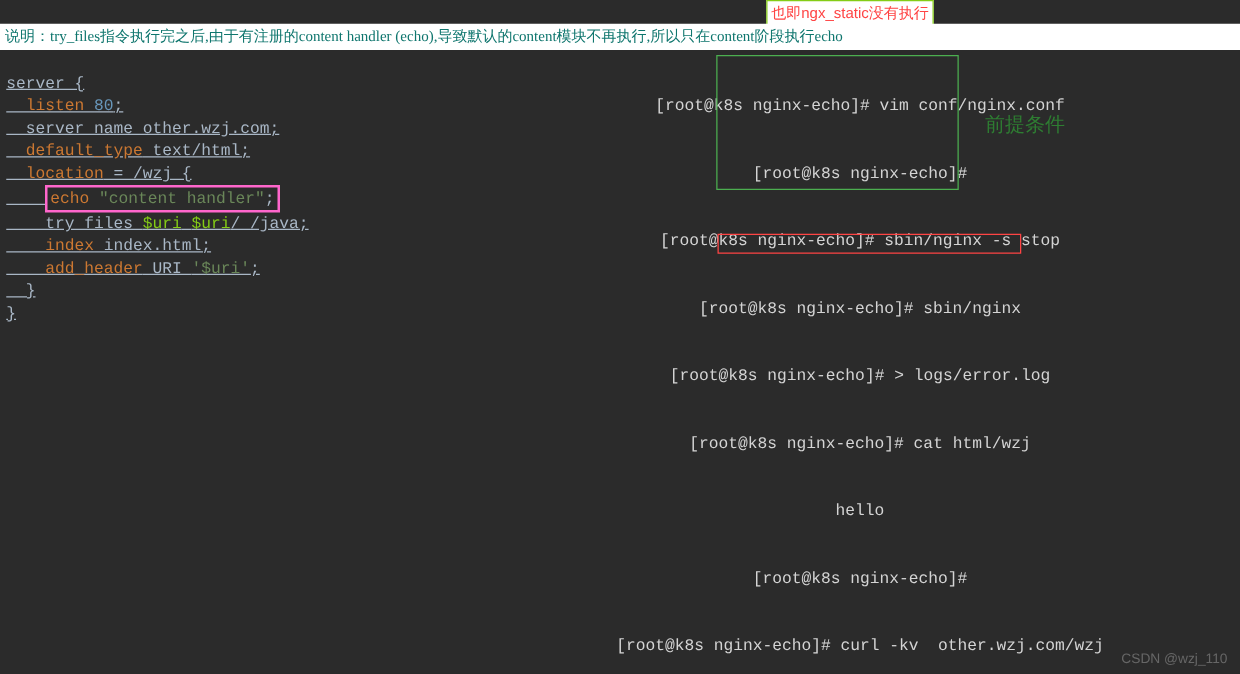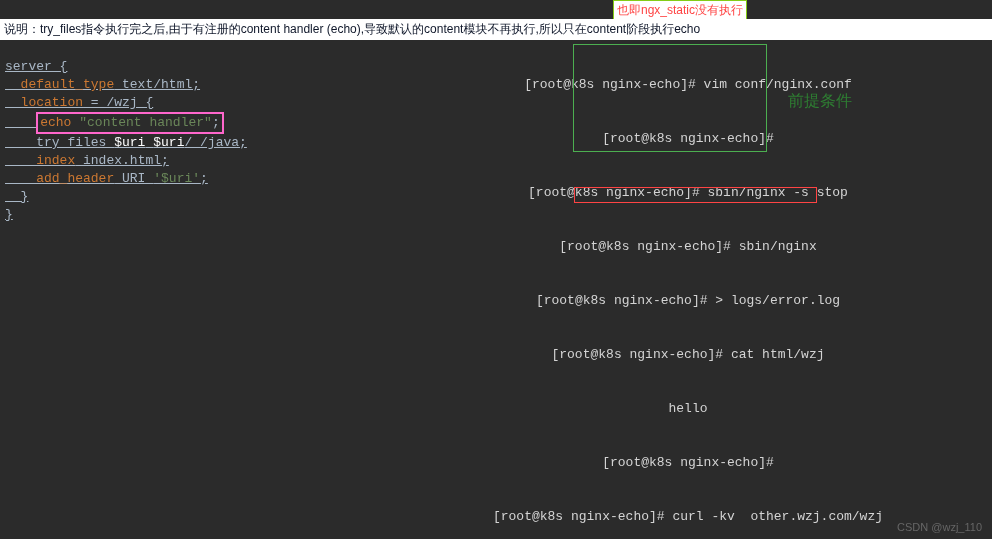--- a/index.html
+++ b/index.html
@@ -23,39 +23,39 @@
       color: #ff4444;
       font-family: "Microsoft YaHei", sans-serif;
       font-size: 12px;
       background: #fff;
     }
     .explain {
       position: absolute;
       top: 19px;
       left: 0;
       width: 992px;
-      color: #0f172a;
+      color: #0f766e;
       background: #fff;
-      font-family: Liberation Sans, sans-serif;
+      font-family: Liberation Serif, serif;
       font-size: 12px;
       padding: 2px 4px;
       white-space: nowrap;
     }
     .left-pane {
       position: absolute;
       top: 58px;
       left: 5px;
       width: 370px;
       text-decoration: underline;
     }
     .code-line { white-space: pre; font-size: 13px; line-height: 18px; }
     .kw { color: #cc7832; }
     .num { color: #6897bb; }
     .str { color: #6a8759; }
-    .var { color: #ffffff; }
+    .var { color: #84cc16; }
     .plain { color: #a9b7c6; }
     .pink-box {
       border: 2px solid #ff66cc;
       padding: 0px 2px;
       display: inline-block;
     }
     .right-pane {
       position: absolute;
       top: 40px;
       left: 388px;
@@ -91,20 +91,22 @@
     }
   </style>
 </head>
 <body>
 
 <div class="red-box-top">也即ngx_static没有执行</div>
 <div class="explain">说明：try_files指令执行完之后,由于有注册的content handler (echo),导致默认的content模块不再执行,所以只在content阶段执行echo</div>
 
 <div class="left-pane">
   <div class="code-line"><span>server {</span></div>
+  <div class="code-line"><span class="kw">  listen </span><span class="num">80</span><span class="plain">;</span></div>
+  <div class="code-line plain">  server_name other.wzj.com;</div>
   <div class="code-line"><span class="kw">  default_type</span><span class="plain"> text/html;</span></div>
   <div class="code-line"><span class="kw">  location</span><span class="plain"> = /wzj {</span></div>
   <div class="code-line">    <span class="pink-box"><span class="kw">echo</span><span class="str"> "content handler"</span><span class="plain">;</span></span></div>
   <div class="code-line"><span class="plain">    try_files </span><span class="var">$uri</span><span> </span><span class="var">$uri</span><span class="plain">/ /java;</span></div>
   <div class="code-line"><span class="kw">    index</span><span class="plain"> index.html;</span></div>
   <div class="code-line"><span class="kw">    add_header</span><span class="plain"> URI </span><span class="str">'$uri'</span><span class="plain">;</span></div>
   <div class="code-line plain">  }</div>
   <div class="code-line plain">}</div>
 </div>
 

